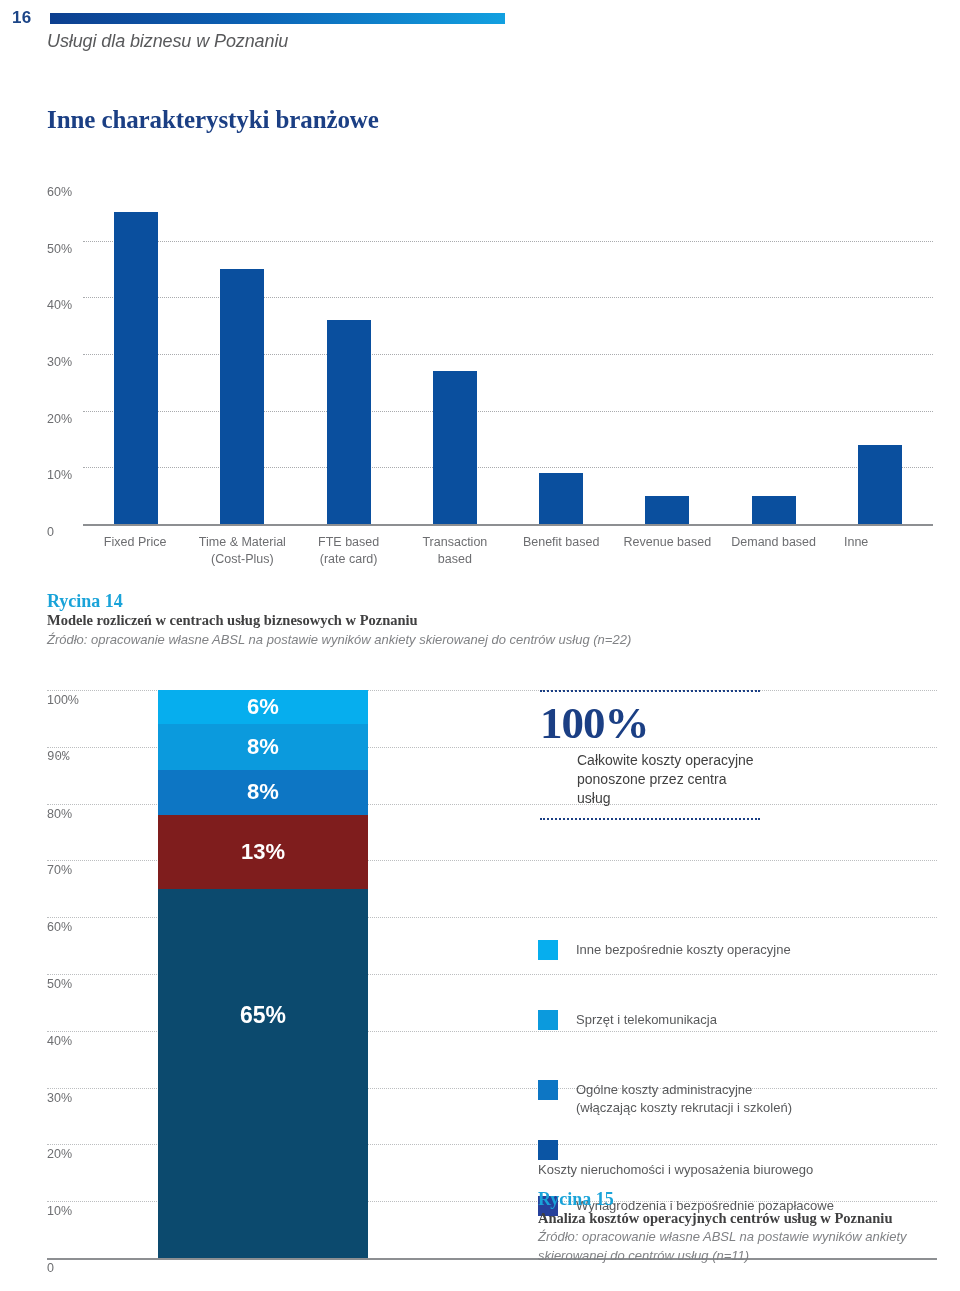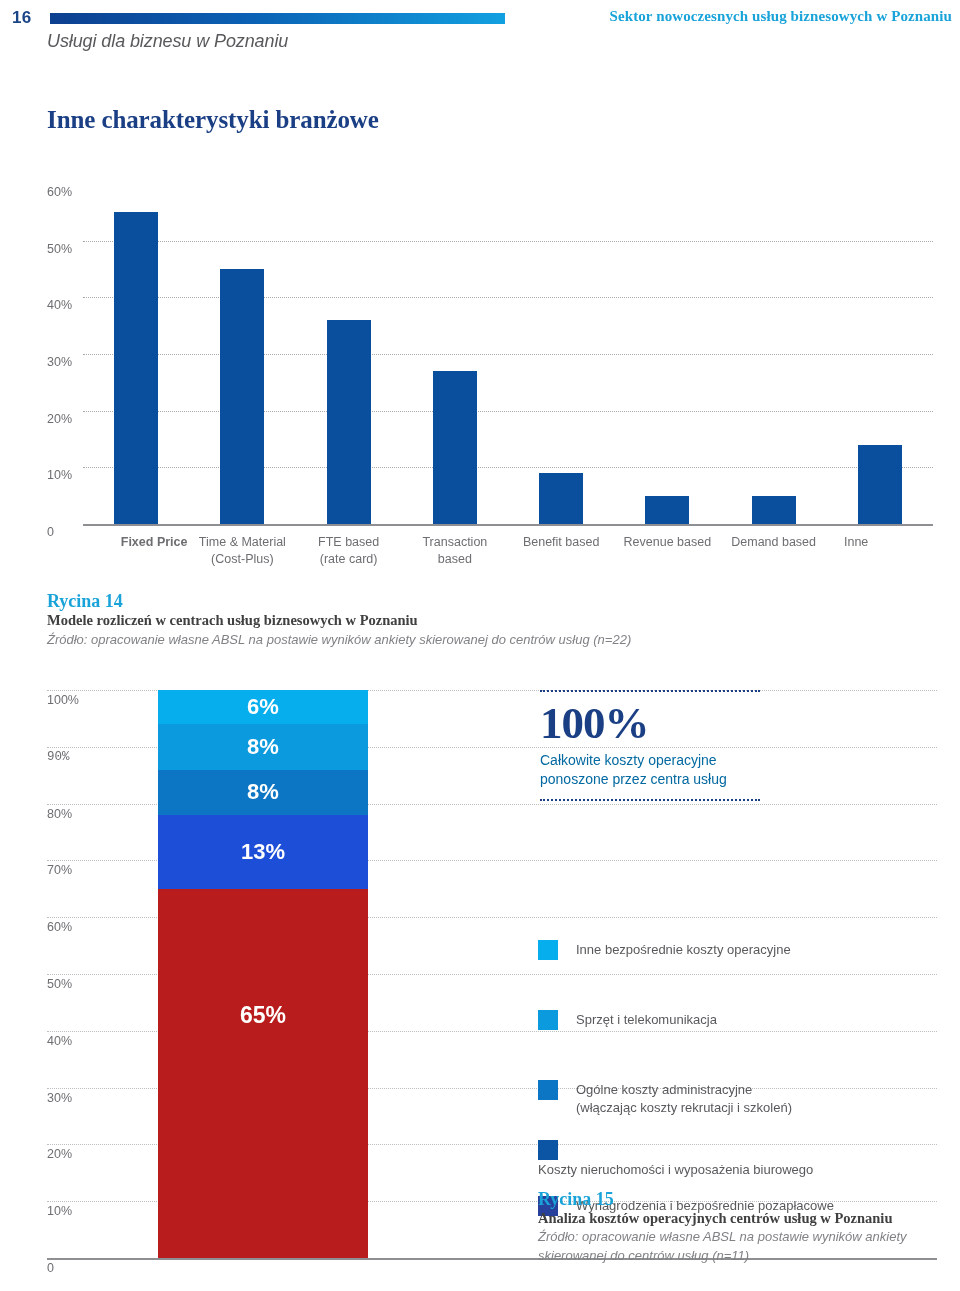--- a/index.html
+++ b/index.html
@@ -212,21 +212,22 @@
     font-weight: bold;
     font-size: 45px;
     line-height: 45px;
     color: #1b3f84;
     letter-spacing: -1px;
   }
   .callout-text {
     margin-top: 5px;
     font-size: 14px;
     line-height: 19px;
-    color: #0369a1;
+    color: #404040;
+    margin-left: 37px;
   }
 
   
   .legend {
     position: absolute;
     left: 538px; top: 940px;
     width: 420px;
   }
   .legend-item {
     position: absolute;
@@ -257,41 +258,40 @@
   .caption15 .cap-source { line-height: 18.5px; }
 </style>
 </head>
 <body>
 
 <div class="page">
 
   <div class="header">
     <div class="page-number">16</div>
     <div class="header-rule"></div>
-    <div class="header-section">Sektor nowoczesnych usług biznesowych w Poznaniu</div>
     <div class="header-subtitle">Usługi dla biznesu w Poznaniu</div>
   </div>
 
   <div class="section-title">Inne charakterystyki branżowe</div>
 
   <div id="chart1">
     <div class="c1-ylabels" id="c1-axis-layer">
         <div class="c1-ylabel" style="top: 16px;">60%</div>
         <div class="c1-ylabel" style="top: 72.6667px;">50%</div>
         <div class="c1-grid" style="top: 64.6667px;"></div>
         <div class="c1-ylabel" style="top: 129.333px;">40%</div>
         <div class="c1-grid" style="top: 121.333px;"></div>
         <div class="c1-ylabel" style="top: 186px;">30%</div>
         <div class="c1-grid" style="top: 178px;"></div>
         <div class="c1-ylabel" style="top: 242.667px;">20%</div>
         <div class="c1-grid" style="top: 234.667px;"></div>
         <div class="c1-ylabel" style="top: 299.333px;">10%</div>
         <div class="c1-grid" style="top: 291.333px;"></div>
         <div class="c1-ylabel" style="top: 356px;">0</div>
-        <div class="c1-xlabel" style="left: 101px; width: 106.25px; white-space: pre-line; font-weight: bold;">Fixed Price</div>
+        <div class="c1-xlabel" style="left: 82px; width: 106.25px; white-space: pre-line;">Fixed Price</div>
         <div class="c1-xlabel" style="left: 189.25px; width: 106.25px; white-space: pre-line;">Time &amp; Material
 (Cost-Plus)</div>
         <div class="c1-xlabel" style="left: 295.5px; width: 106.25px; white-space: pre-line;">FTE based
 (rate card)</div>
         <div class="c1-xlabel" style="left: 401.75px; width: 106.25px; white-space: pre-line;">Transaction
 based</div>
         <div class="c1-xlabel" style="left: 508px; width: 106.25px; white-space: pre-line;">Benefit based</div>
         <div class="c1-xlabel" style="left: 614.25px; width: 106.25px; white-space: pre-line;">Revenue based</div>
         <div class="c1-xlabel" style="left: 720.5px; width: 106.25px; white-space: pre-line;">Demand based</div>
         <div class="c1-xlabel" style="left: 803px; width: 106.25px; white-space: pre-line;">Inne</div>
@@ -350,24 +350,24 @@
         <div class="c2-ylabel" style="top: 409.6px;">30%</div>
         <div class="c2-grid" style="top: 399.6px;"></div>
         <div class="c2-ylabel" style="top: 466.4px;">20%</div>
         <div class="c2-grid" style="top: 456.4px;"></div>
         <div class="c2-ylabel" style="top: 523.2px;">10%</div>
         <div class="c2-grid" style="top: 513.2px;"></div>
         <div class="c2-ylabel" style="top: 580px;">0</div>
       </div>
     <div class="c2-axis"></div>
     <div class="c2-stack" id="c2-stack">
-        <div class="c2-seg big" style="background: #b91c1c; height: 369.2px; bottom: 0px;">
+        <div class="c2-seg big" style="background: #0c4a6e; height: 369.2px; bottom: 0px;">
           <span style="position: relative; top: -58px;">65%</span>
         </div>
-        <div class="c2-seg" style="background: #1d4ed8; height: 73.84px; bottom: 369.2px;">
+        <div class="c2-seg" style="background: #7f1d1d; height: 73.84px; bottom: 369.2px;">
           <span>13%</span>
         </div>
         <div class="c2-seg" style="background: rgb(13, 118, 196); height: 45.44px; bottom: 443.04px;">
           <span>8%</span>
         </div>
         <div class="c2-seg" style="background: rgb(11, 154, 221); height: 45.44px; bottom: 488.48px;">
           <span>8%</span>
         </div>
         <div class="c2-seg" style="background: rgb(6, 174, 238); height: 34.08px; bottom: 533.92px;">
           <span>6%</span>

